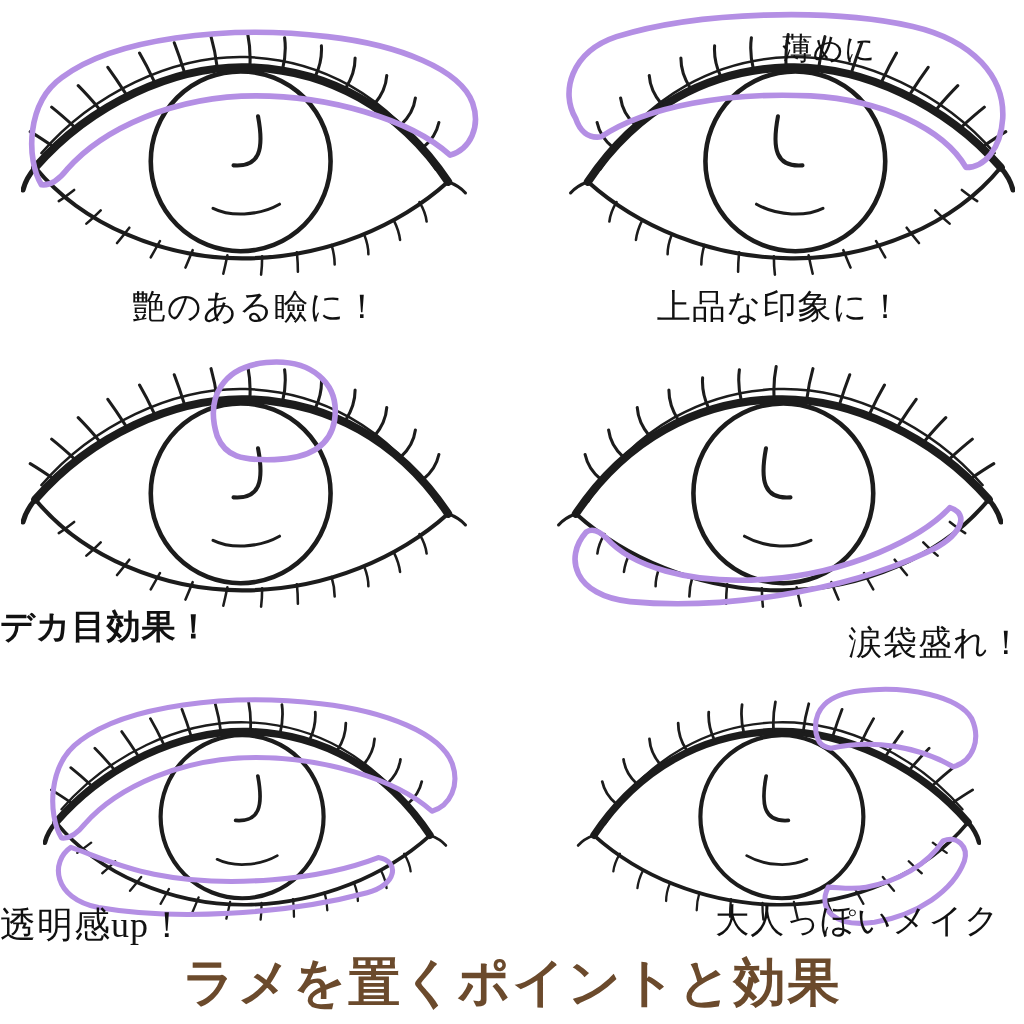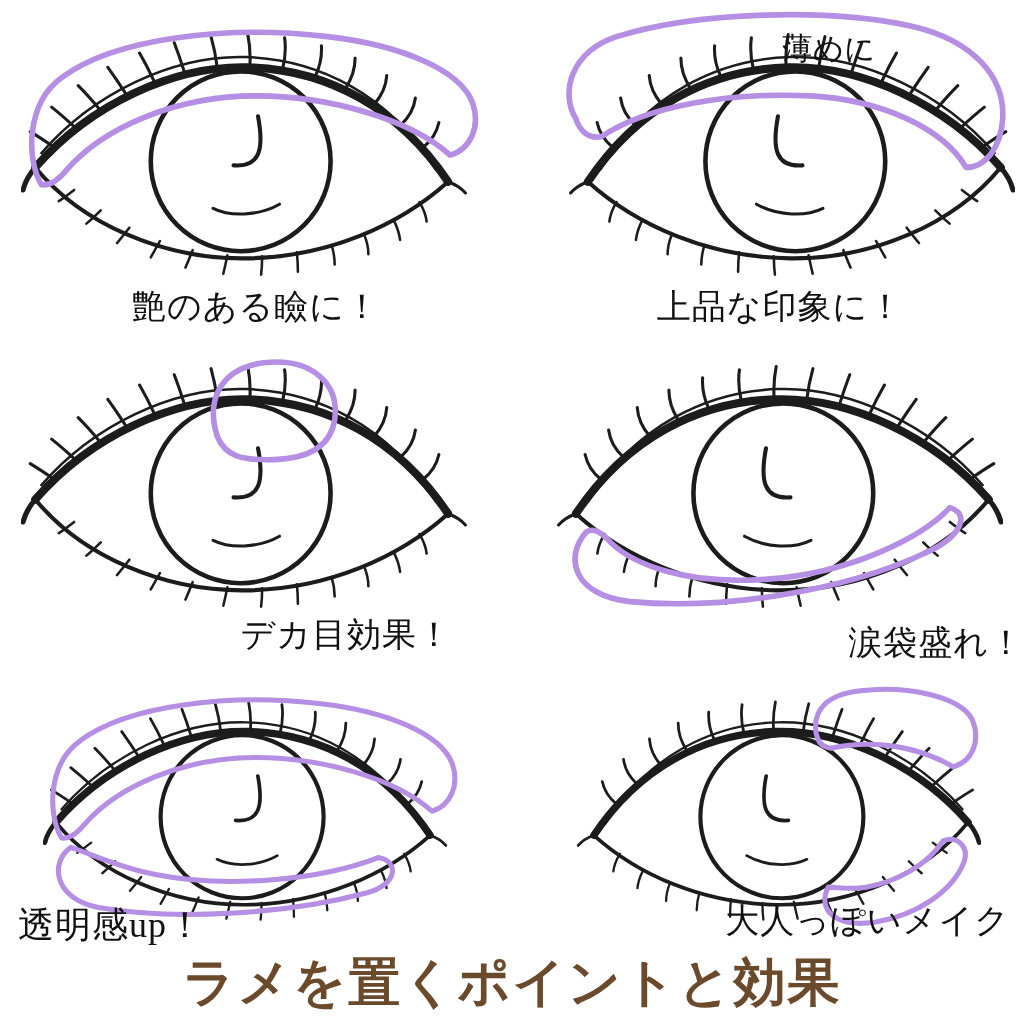--- a/index.html
+++ b/index.html
@@ -22,24 +22,24 @@
   .hl{fill:none;stroke:#b48fe4;stroke-width:5.5;stroke-linejoin:round;stroke-linecap:round;}
   .label{
     position:absolute;left:0;right:0;
     text-align:center;
     font-size:34px;color:#111111;
     letter-spacing:1px;
     white-space:nowrap;
   }
   #p0 .label{bottom:2px;}
   #p1 .label{bottom:2px;}
-  #p2 .label{bottom:12px;text-align:right;padding-right:60px;}
+  #p2 .label{bottom:20px;text-align:left;padding-right:60px;font-weight:bold;}
   #p3 .label{bottom:4px;text-align:right;}
-  #p4 .label{bottom:-6px;text-align:left;padding-left:18px;font-size:36px;font-family:Liberation Serif, serif;}
-  #p5 .label{bottom:0;text-align:right;padding-right:14px;margin-top:7px;}
+  #p4 .label{bottom:-6px;text-align:left;font-size:36px;font-family:Liberation Serif, serif;}
+  #p5 .label{bottom:0;text-align:right;padding-right:24px;margin-top:7px;}
   .anno{font-family:"Liberation Serif","DejaVu Serif",serif;font-size:30px;fill:#111111;stroke:none;}
   .title{
     position:absolute;top:948px;left:0;right:0;
     text-align:center;
     font-family:"DejaVu Sans","Liberation Sans",sans-serif;
     font-weight:bold;
     font-size:52px;
     color:#6b4a2c;
     letter-spacing:2px;
   }

